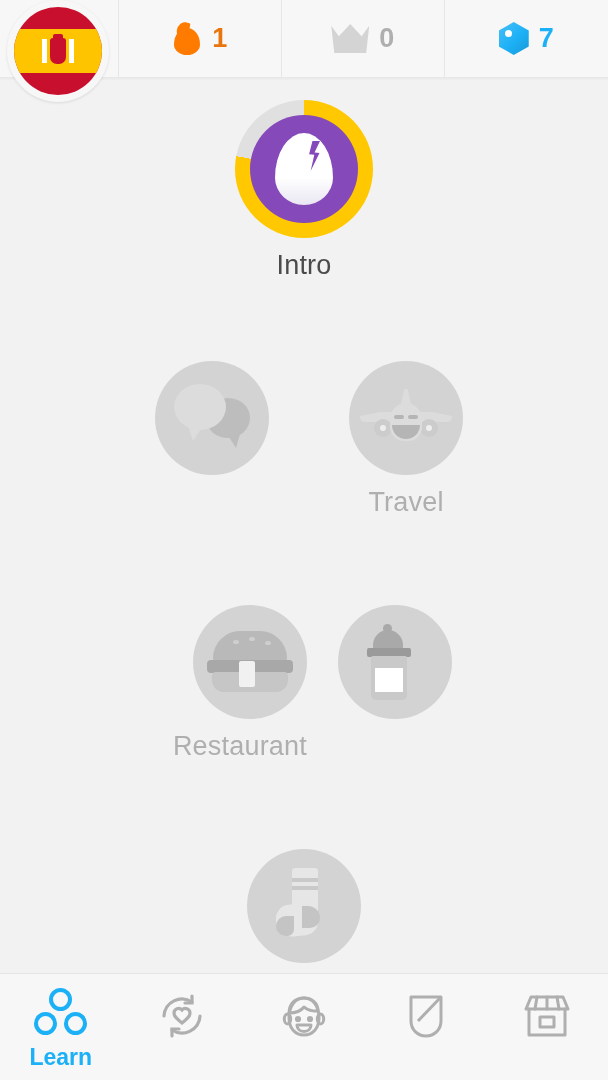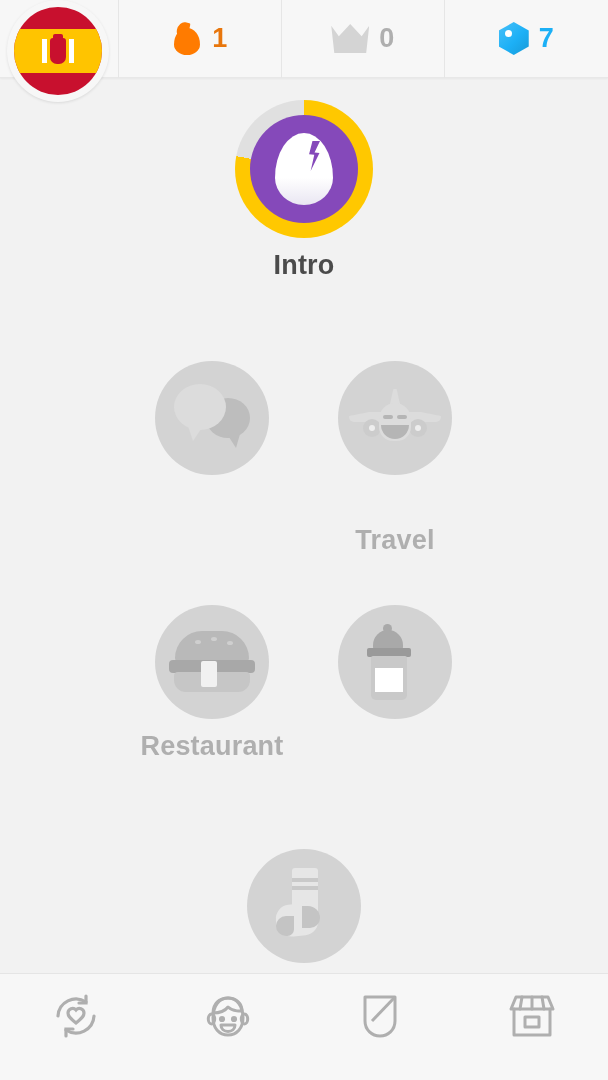--- a/index.html
+++ b/index.html
@@ -168,21 +168,21 @@
     position: absolute;
     width: 190px;
     display: flex;
     flex-direction: column;
     align-items: center;
   }
 
   .skill-label {
     margin-top: 12px;
     font-size: 27px;
-    font-weight: bold;
+    font-weight: normal;
     letter-spacing: 0.2px;
   }
   .label-active { color: #4b4b4b; }
   .label-locked { color: #afafaf; }
 
   
   .node-ring {
     width: 138px; height: 138px;
     border-radius: 50%;
     position: relative;
@@ -545,37 +545,37 @@
 
   <div class="skill" style="left:117px; top:283px;">
     <div class="node-locked">
       <div class="bubbles">
         <div class="b2"></div>
         <div class="b1"></div>
       </div>
     </div>
   </div>
 
-  <div class="skill" style="left:300px; top:283px;gap:38px;">
+  <div class="skill" style="left:311px; top:283px;">
     <div class="node-locked">
       <div class="plane">
         <div class="fin"></div>
         <div class="wings"></div>
         <div class="eng e1"></div>
         <div class="eng e2"></div>
         <div class="fuse"></div>
         <div class="win w1"></div>
         <div class="win w2"></div>
         <div class="cockpit"></div>
       </div>
     </div>
     <div class="skill-label label-locked">Travel</div>
   </div>
 
-  <div class="skill" style="left:117px; top:527px;">
+  <div class="skill" style="left:117px; top:527px;align-items:flex-end;">
     <div class="node-locked">
       <div class="burger">
         <div class="top"></div>
         <div class="seed s1"></div>
         <div class="seed s2"></div>
         <div class="seed s3"></div>
         <div class="patty"></div>
         <div class="bot"></div>
         <div class="cheese"></div>
       </div>
@@ -606,20 +606,30 @@
         <div class="stripe st2"></div>
       </div>
     </div>
     <div class="skill-label label-locked"></div>
   </div>
 
 </div>
 
 <div class="nav">
 
+  <div class="nav-item">
+    <div class="nav-icon">
+      <div class="learn-ico">
+        <span class="c-top"></span>
+        <span class="c-bl"></span>
+        <span class="c-br"></span>
+      </div>
+    </div>
+    <div class="nav-label">Learn</div>
+  </div>
 
   <div class="nav-item">
     <div class="nav-icon">
       <svg width="56" height="56" viewBox="0 0 56 56" fill="none" stroke="#afafaf" stroke-width="3.2" stroke-linecap="round">
         <path d="M10 28a18 18 0 0 1 28-14"></path>
         <path d="M46 28a18 18 0 0 1-28 14"></path>
         <path d="M38 8v7h-7"></path>
         <path d="M18 48v-7h7"></path>
         <path d="M28 35c-5-4-8-6.5-8-10a4.6 4.6 0 0 1 8-3 4.6 4.6 0 0 1 8 3c0 3.5-3 6-8 10z"></path>
       </svg>

